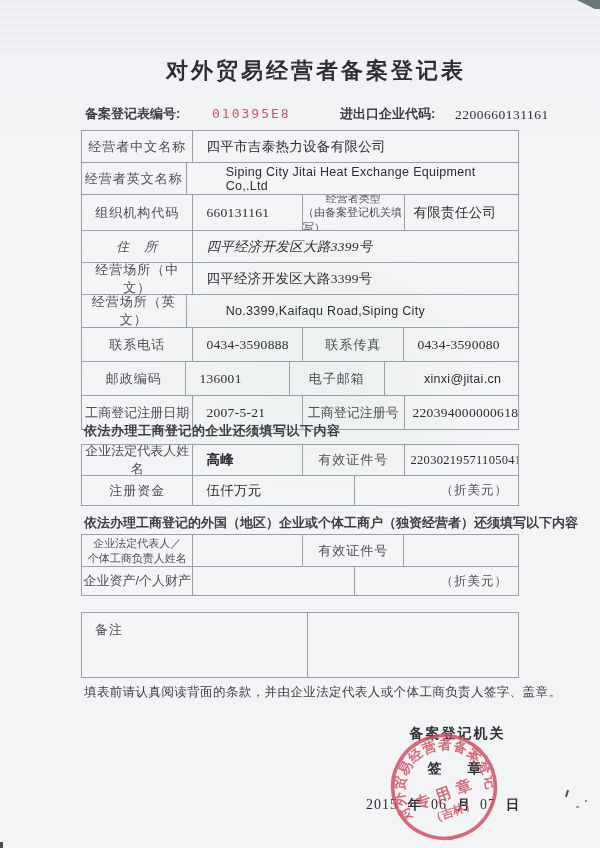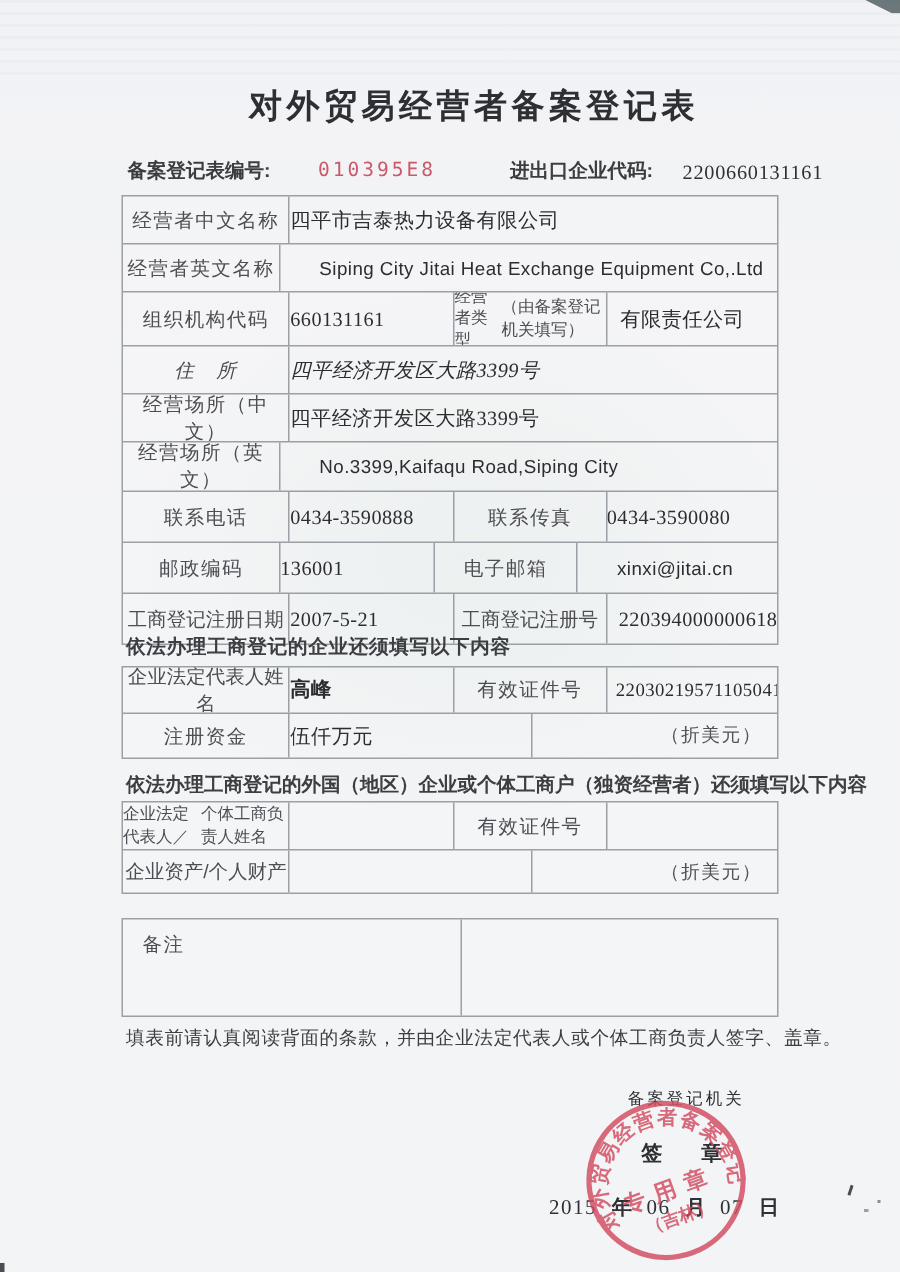--- a/index.html
+++ b/index.html
@@ -23,29 +23,29 @@
   .meta-label{font-weight:bold;color:#3c3d41;}
   .serial{font-family:"DejaVu Sans Mono", monospace;color:#c9596b;letter-spacing:2px;font-size:13px;}
   .iecode{font-family:"Liberation Serif", serif;font-size:13.5px;color:#2f3034;letter-spacing:.5px;}
 
   .tbl{position:absolute;left:81px;width:438px;border:1px solid #9aa0a6;box-sizing:border-box;background:rgba(255,255,255,0.12);}
   .trow{display:flex;border-bottom:1px solid #9aa0a6;}
   .trow:last-child{border-bottom:none;}
   .tcell{box-sizing:border-box;border-right:1px solid #9aa0a6;display:flex;align-items:center;overflow:hidden;}
   .tcell:last-child{border-right:none;}
   .lab{justify-content:center;text-align:center;font-size:13px;color:#4d4e53;letter-spacing:1px;}
-  .lab-sm{justify-content:center;font-size:11px;line-height:1.3;letter-spacing:0;color:#4d4e53;}
-  .val{font-size:13.5px;font-family:"Liberation Serif", serif;color:#2c2d31;letter-spacing:.3px;}
+  .lab-sm{flex-direction:column;justify-content:center;font-size:11px;line-height:1.3;letter-spacing:0;color:#4d4e53;}
+  .val{padding-left:13px;font-size:13.5px;font-family:"Liberation Serif", serif;color:#2c2d31;letter-spacing:.3px;}
   .val-sans{font-family:"Liberation Sans", sans-serif;font-size:12.5px;margin-left:26px;}
   .usd{justify-content:flex-end;padding-right:10px;font-size:12.5px;color:#515358;font-family:"Liberation Sans", sans-serif;letter-spacing:1px;}
   .sec-head{position:absolute;left:84px;font-size:13px;font-weight:600;color:#3d3e42;letter-spacing:.5px;}
   .remark-cell{align-items:flex-start;padding:8px 0 0 13px;font-size:13px;color:#4d4e53;letter-spacing:1px;}
   .note{position:absolute;left:84px;top:684px;font-size:12.5px;color:#3d3e42;letter-spacing:.4px;}
 
-  .authority{position:absolute;left:380px;top:725px;width:155px;text-align:center;font-size:11px;font-weight:normal;letter-spacing:2px;color:#2f3034;}
+  .authority{position:absolute;left:380px;top:725px;width:155px;text-align:center;font-size:14px;font-weight:bold;letter-spacing:2px;color:#2f3034;}
   .seal-label{position:absolute;left:380px;top:760px;width:155px;text-align:center;font-size:14px;font-weight:bold;letter-spacing:6px;color:#2f3034;}
   .dateline{position:absolute;left:366px;top:796px;width:180px;font-size:13.5px;font-weight:bold;color:#2f3034;white-space:nowrap;}
   .dateline .num{font-family:"Liberation Serif", serif;font-weight:normal;font-size:14px;letter-spacing:1px;}
   .dateline .unit{margin:0 6px;}
 
   .stamp{position:absolute;left:381px;top:724px;width:126px;height:126px;opacity:.82;}
 </style>
 </head>
 <body>
 

